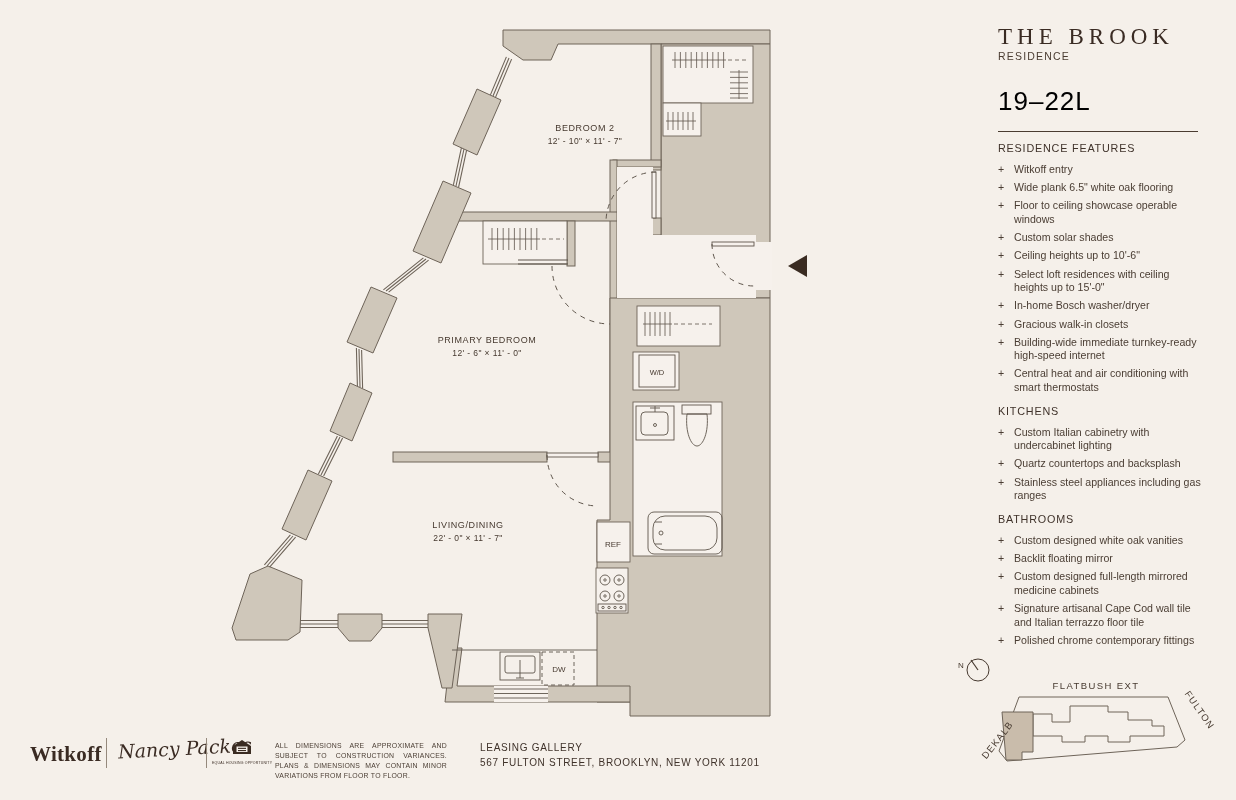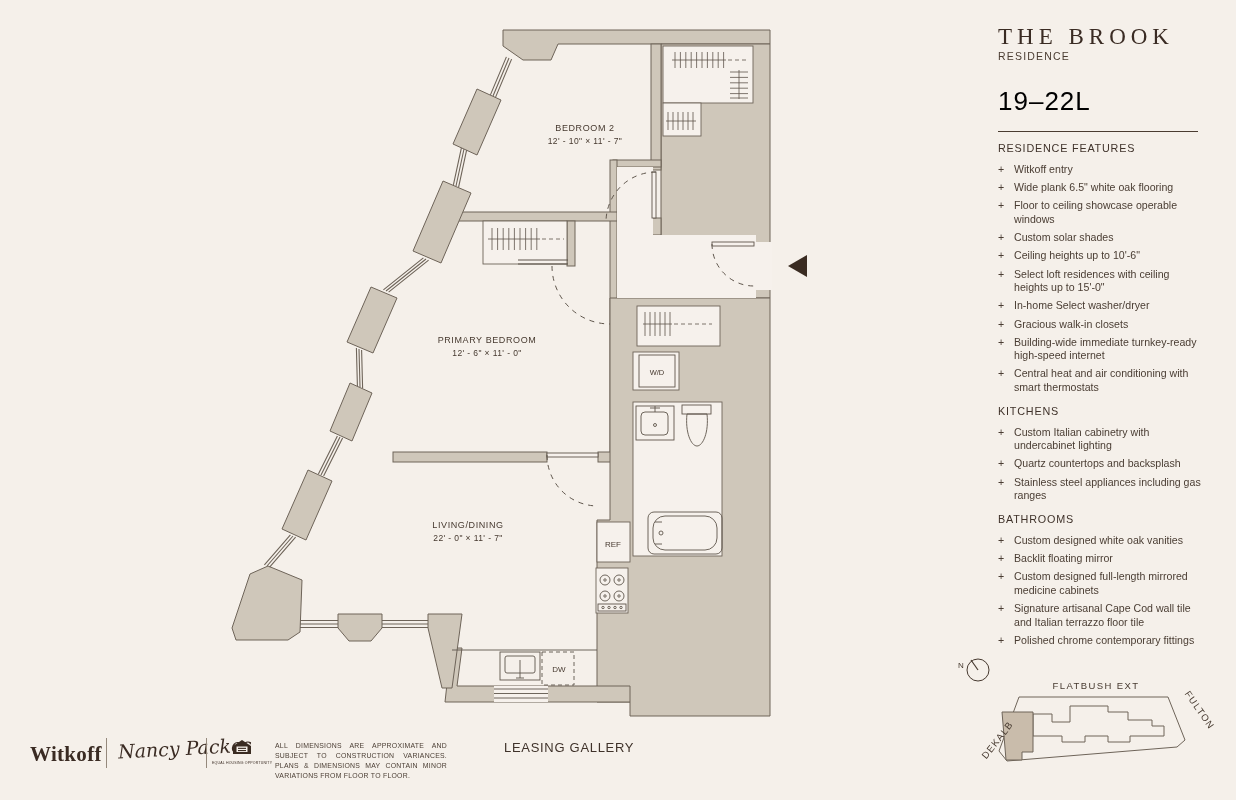--- a/index.html
+++ b/index.html
@@ -20,21 +20,21 @@
   .witkoff{position:absolute;left:30px;top:14px;font-family:"Liberation Serif",serif;
        font-weight:700;font-size:21px;color:#3a2b23;letter-spacing:.3px;}
   .fdiv{position:absolute;top:10px;width:1px;height:30px;background:#95897c;}
   .sig{position:absolute;left:118px;top:10px;width:96px;text-align:center;
        font-family:"DejaVu Serif",serif;font-style:italic;font-size:19px;color:#3a2b23;
        transform:rotate(-3deg);white-space:nowrap;}
   .eho{position:absolute;left:212px;top:12px;text-align:center;}
   .eho .micro{font-size:3.5px;letter-spacing:.2px;color:#3a2b23;line-height:4px;}
   .disclaimer{position:absolute;left:275px;top:13px;width:172px;font-size:6.9px;
        line-height:10px;letter-spacing:.25px;color:#4a3d33;text-align:justify;}
-  .leasing{position:absolute;left:504px;top:12px;font-size:13px;letter-spacing:.7px;
+  .leasing{position:absolute;left:480px;top:12px;font-size:10px;letter-spacing:.7px;
        color:#3f322a;line-height:15px;white-space:nowrap;}
   text{font-family:"Liberation Sans",sans-serif;fill:#46392f;}
 </style>
 </head>
 <body>
 
 <svg id="plan-svg" width="1236" height="800" viewBox="0 0 1236 800">
 
   <g fill="#cfc7ba" stroke="#6e6459" stroke-width="1">
     <path d="M503,30 H770 V44 H558 L551,60 H523 L503,46 Z"></path>
@@ -194,21 +194,21 @@
       <li>
         <span class="plus">+</span>
         <span>Ceiling heights up to 10'-6"</span>
       </li>
       <li>
         <span class="plus">+</span>
         <span>Select loft residences with ceiling heights up to 15'-0"</span>
       </li>
       <li>
         <span class="plus">+</span>
-        <span>In-home Select washer/dryer</span>
+        <span>In-home Bosch washer/dryer</span>
       </li>
       <li>
         <span class="plus">+</span>
         <span>Gracious walk-in closets</span>
       </li>
       <li>
         <span class="plus">+</span>
         <span>Building-wide immediate turnkey-ready high-speed internet</span>
       </li>
       <li>
@@ -268,14 +268,15 @@
       <path d="M10,0 L19,6 V14 H1 V6 Z" fill="#3a2c22"></path>
       <rect x="4.5" y="6.5" width="11" height="5.5" fill="#f5f0ea"></rect>
       <rect x="6" y="7.8" width="8" height="1.1" fill="#3a2c22"></rect>
       <rect x="6" y="10" width="8" height="1.1" fill="#3a2c22"></rect>
     </svg>
     <div class="micro">EQUAL HOUSING OPPORTUNITY</div>
   </div>
   <div class="disclaimer">ALL DIMENSIONS ARE APPROXIMATE AND SUBJECT TO CONSTRUCTION VARIANCES. PLANS &amp; DIMENSIONS MAY CONTAIN MINOR VARIATIONS FROM FLOOR TO FLOOR.</div>
   <div class="leasing">
     <div>LEASING GALLERY</div>
+    <div>567 FULTON STREET, BROOKLYN, NEW YORK 11201</div>
   </div>
 </div>
 
 </body></html>

